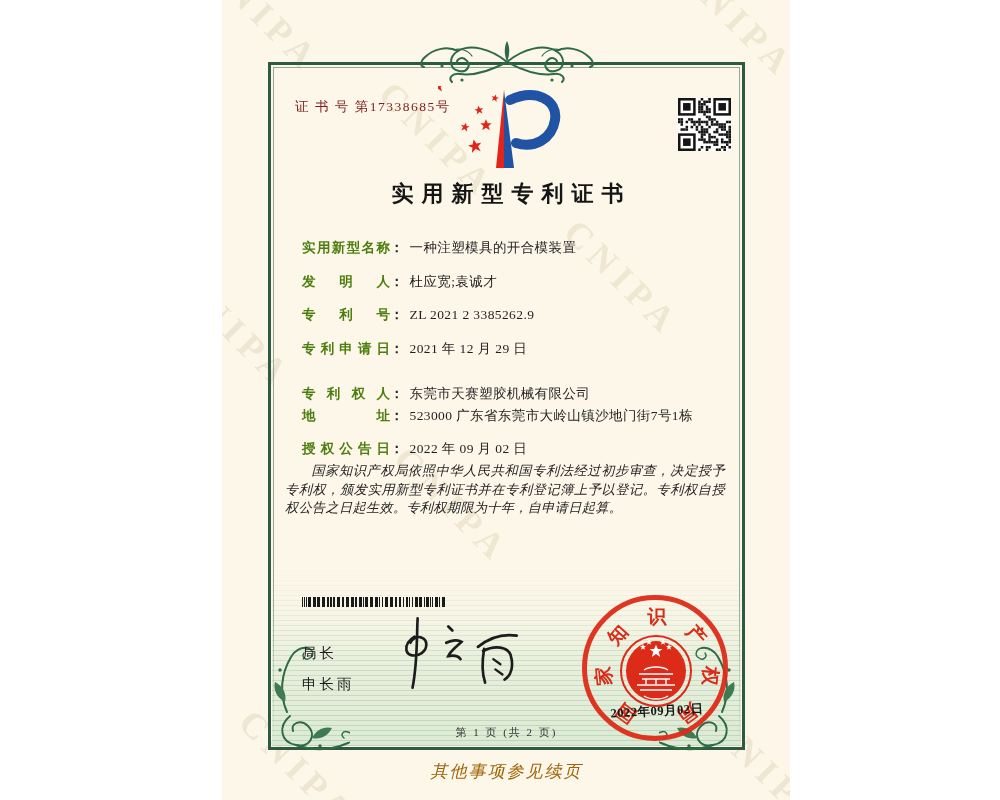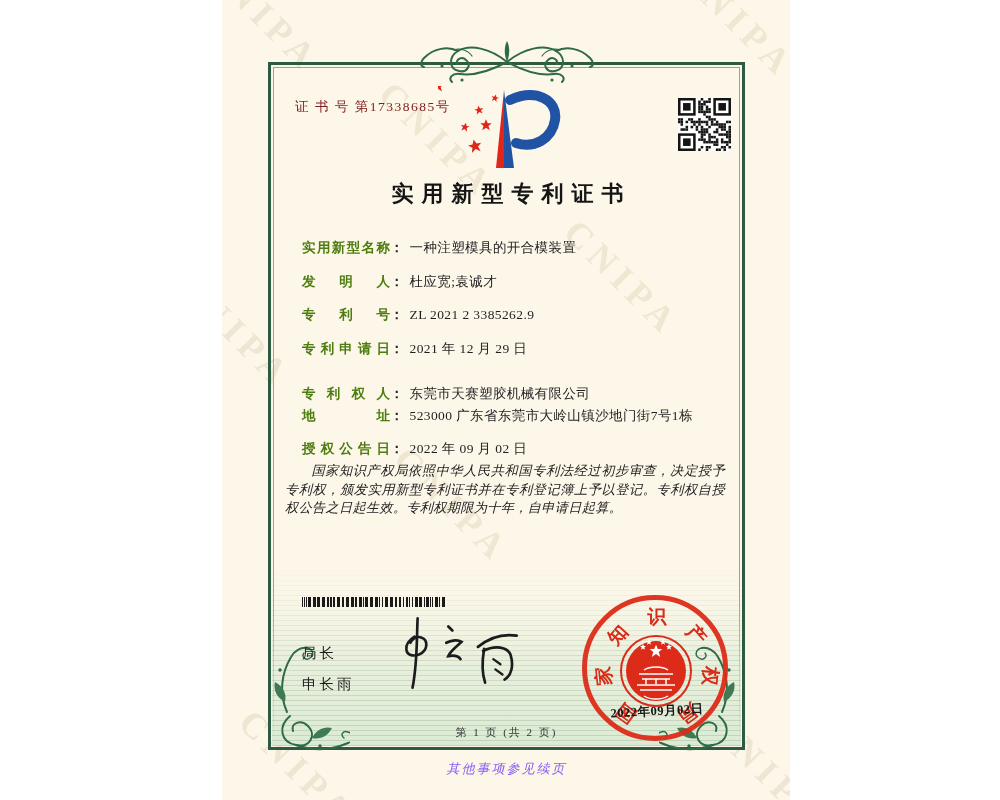--- a/index.html
+++ b/index.html
@@ -53,21 +53,21 @@
         border:5px solid rgba(220,43,24,0.95);box-sizing:border-box;z-index:5;}
   .seal-ch{position:absolute;font-weight:700;font-size:19px;color:#d92c18;z-index:2;
            font-family:"Liberation Serif",serif;}
   .emblem{position:absolute;left:31px;top:33px;}
   .seal-date{position:absolute;left:70px;top:103px;transform:translate(-50%,0) rotate(-3deg);
              font-size:12.5px;font-weight:700;letter-spacing:0.5px;color:#161616;white-space:nowrap;z-index:3;}
 
   .page-info{position:absolute;left:46px;top:725px;width:477px;text-align:center;
              font-size:11px;letter-spacing:2px;color:#333;z-index:4;}
   .footer-note{position:absolute;left:46px;top:760px;width:477px;text-align:center;font-style:italic;
-               font-size:13px;letter-spacing:2px;color:#8b5cf6;z-index:4;}
+               font-size:17px;letter-spacing:2px;color:#a16207;z-index:4;}
 </style>
 </head>
 <body>
 
 <div class="canvas">
   <div class="page">
 
     <span class="wm" style="left:40px;top:14px">CNIPA</span>
     <span class="wm lt" style="left:515px;top:20px">CNIPA</span>
     <span class="wm lt" style="left:215px;top:140px">CNIPA</span>

